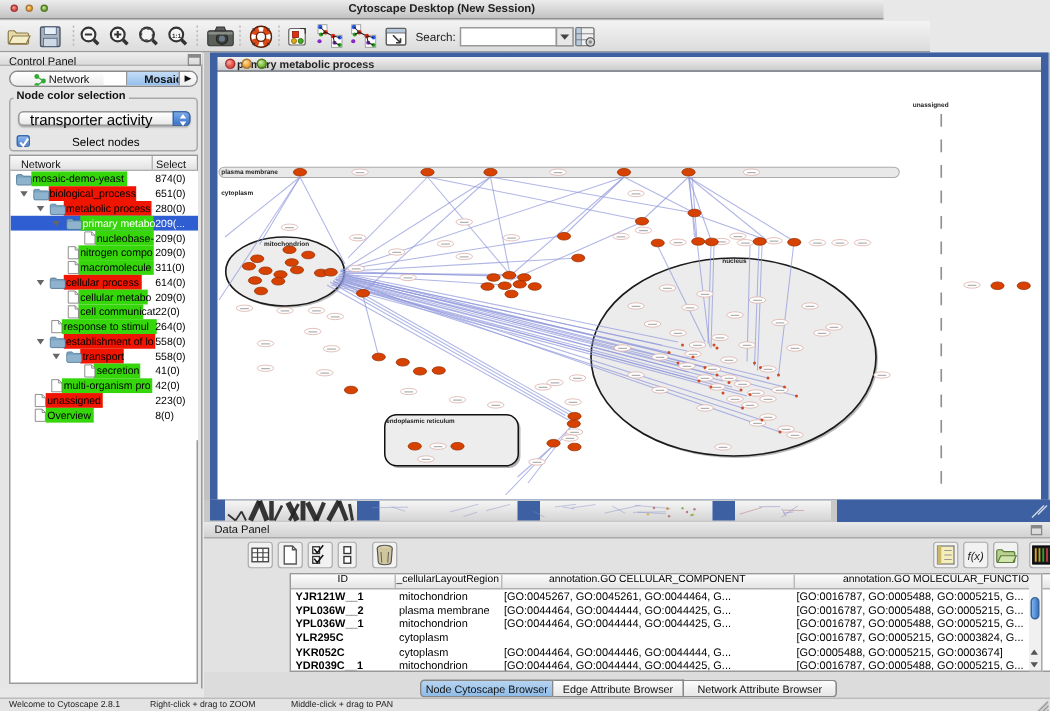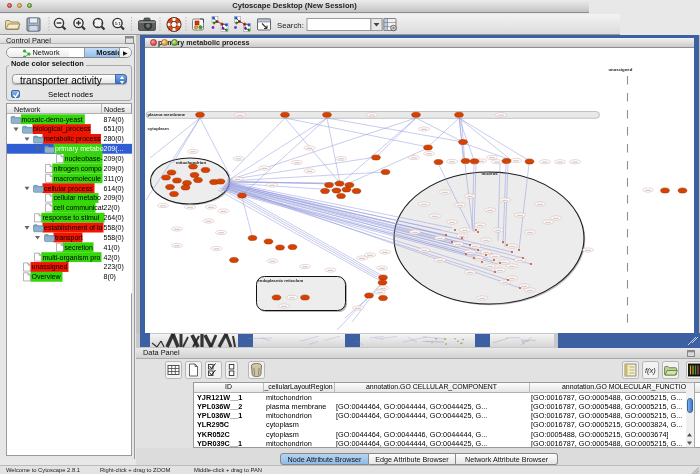--- a/index.html
+++ b/index.html
@@ -212,21 +212,21 @@
     </div>
   <div id="checkbox" class="abs">
       <svg width="8" height="8" style="left:0;top:0">
         <path d="M1.5 4 l2 2.2 l3.2 -4.8" fill="none" stroke="#fff" stroke-width="1.4"></path>
       </svg>
     </div>
   <div id="cblabel" class="abs">Select nodes</div>
   <div id="treebox" class="abs">
     <div id="treehead" class="abs">
         <span style="position:absolute;left:7px;top:1px">Network</span>
-        <span style="position:absolute;left:97px;top:1px">Nodes</span>
+        <span style="position:absolute;left:97px;top:1px">Select</span>
         <span style="position:absolute;left:94px;top:0;border-left:1px solid #b5b5b5;height:9px"></span>
       </div>
     <svg width="125" height="342" viewBox="0 0 125 342" style="left:0;top:10px">
 <rect x="0" y="0" width="125" height="179.45" fill="#fff"></rect>
 <rect x="13.9" y="0.3" width="63.9" height="9.85" fill="#35d60a"></rect>
 <g transform="translate(4,1.9000000000000001)">
           <path d="M0 1.5 q0 -1 1 -1 l2.6 0 l1 1 l4.4 0 q1 0 1 1 l0 4 q0 1 -1 1 l-8 0 q-1 0 -1 -1 z" fill="#7ba3c0" stroke="#4a7391" stroke-width="0.5"></path>
           <rect x="0.4" y="2.6" width="9.2" height="4.4" rx="0.8" fill="#8fb3cd"></rect>
         </g>
 <text x="14.5" y="7.6" font-size="7" fill="#000">mosaic-demo-yeast</text>
@@ -1003,20 +1003,21 @@
         <span class="h2">_cellularLayoutRegion</span>
       <span class="h3">annotation.GO CELLULAR_COMPONENT</span>
       <span class="h4">annotation.GO MOLECULAR_FUNCTION</span>
       <span style="left:69px;width:1px;height:9.5px;background:#bbb"></span>
       <span style="left:140px;width:1px;height:9.5px;background:#bbb"></span>
       <span style="left:335px;width:1px;height:9.5px;background:#bbb"></span>
     </div>
 <div class="trow" style="top:9.5px">
         <span class="c1">YJR121W__1</span>
         <span class="c2">mitochondrion</span>
+        <span class="c3">[GO:0045267, GO:0045261, GO:0044464, G...</span>
         <span class="c4">[GO:0016787, GO:0005488, GO:0005215, G...</span>
       </div>
 <div class="trow" style="top:18.8px">
         <span class="c1">YPL036W__2</span>
         <span class="c2">plasma membrane</span>
         <span class="c3">[GO:0044464, GO:0044444, GO:0044425, G...</span>
         <span class="c4">[GO:0016787, GO:0005488, GO:0005215, G...</span>
       </div>
 <div class="trow" style="top:28.1px">
         <span class="c1">YPL036W__1</span>
@@ -1045,21 +1046,21 @@
   <div id="dscroll">
     <div id="dthumb"></div>
     <svg width="9" height="16" style="left:-1px;top:48px">
         <path d="M4.5 2 l2.5 3.5 l-5 0 z" fill="#555"></path>
         <path d="M4.5 14 l2.5 -3.5 l-5 0 z" fill="#555"></path>
       </svg>
   </div>
 </div>
 
 <div id="btabs" class="abs">
-  <div class="btab" style="left:144px;width:89px;background:linear-gradient(#b7d4f0,#8fbce8);border-radius:3px 0 0 3px;">Node Attribute Browser</div>
+  <div class="btab" style="left:144px;width:89px;background:linear-gradient(#b7d4f0,#8fbce8);border-radius:3px 0 0 3px;">Node Cytoscape Browser</div>
   <div class="btab" style="left:233px;width:87px;border-left:none;">Edge Attribute Browser</div>
   <div class="btab" style="left:320px;width:102px;border-left:none;border-radius:0 3px 3px 0;">Network Attribute Browser</div>
 </div>
 
 <div id="statusbar" class="abs">
   <span style="left:6px">Welcome to Cytoscape 2.8.1</span>
   <span style="left:100px">Right-click + drag to ZOOM</span>
   <span style="left:194px">Middle-click + drag to PAN</span>
   <svg width="10" height="9" style="left:690px;top:0">
       <path d="M9 0 L9 9 L0 9 Z" fill="#d0d0d0"></path>

